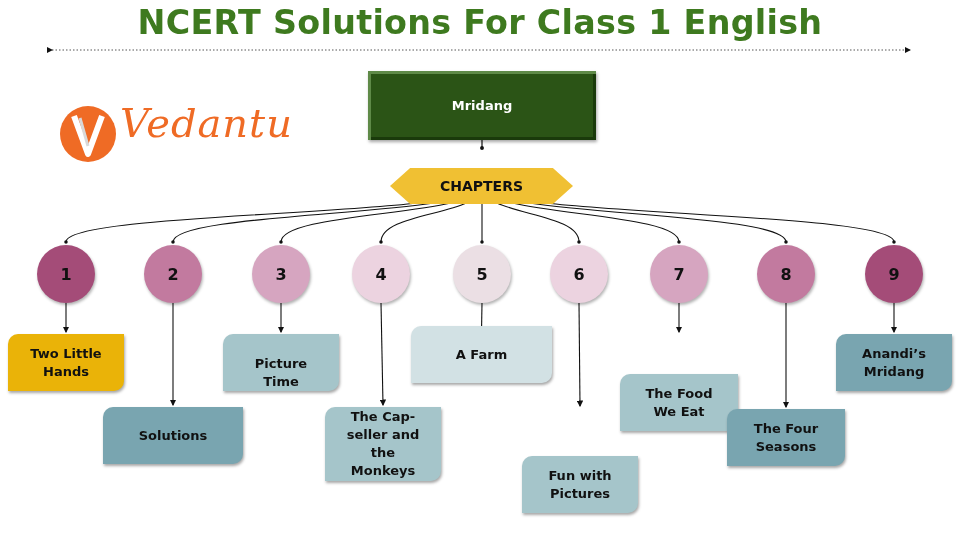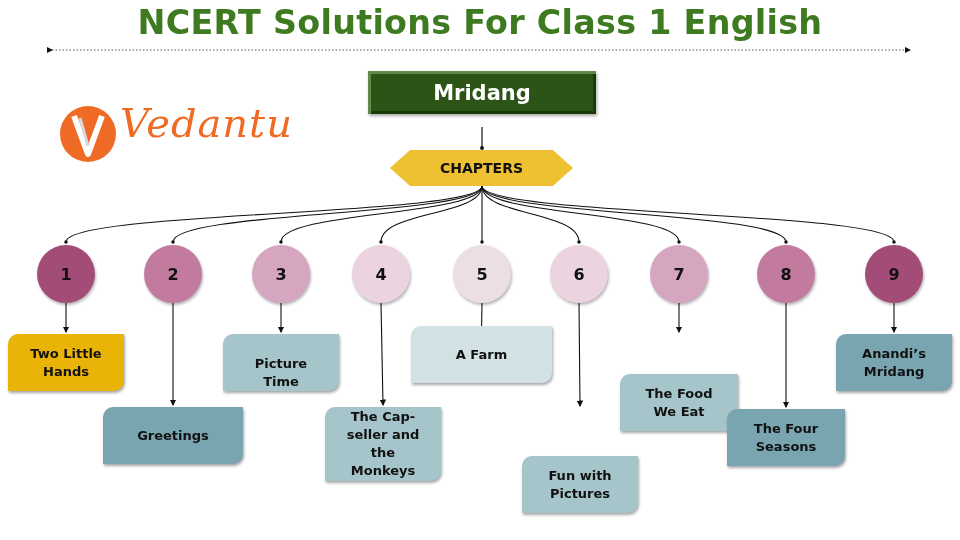--- a/index.html
+++ b/index.html
@@ -9,25 +9,25 @@
            font-family: "DejaVu Sans", sans-serif; font-weight: bold; font-size: 34px;
            color: #3e7a1f; letter-spacing: 0.3px; transform: scaleX(0.98); }
   svg.links { position: absolute; left: 0; top: 0; }
   .logo { position: absolute; left: 60px; top: 100px; width: 210px; height: 70px; }
   .logo-circle { position: absolute; left: 0; top: 6px; width: 56px; height: 56px; border-radius: 50%;
                  background: #ef6b25; }
   .logo-word { position: absolute; left: 60px; top: 0px; font-family: "DejaVu Serif", serif;
                font-style: italic; font-size: 40px; color: #ef6b25; letter-spacing: 1px; }
   .logo-tag { position: absolute; left: 64px; top: 52px; font-size: 10.5px; color: #444;
               letter-spacing: 1.2px; font-weight: bold; }
-  .root { position: absolute; left: 368px; top: 71px; width: 228px; height: 43px;
-          background: #2b5416; color: #fff; font-weight: bold; font-size: 21px;
+  .root { position: absolute; left: 368px; top: 71px; width: 228px; height: 69px;
+          background: #2b5416; color: #fff; font-weight: bold; font-size: 13px;
           display: flex; align-items: center; justify-content: center;
           box-shadow: inset 3px 3px 0 #5f8a48, inset -3px -3px 0 #1a3a0b, 1px 2px 3px rgba(0,0,0,0.35); }
-  .chapters { position: absolute; left: 390px; top: 150px; width: 183px; height: 36px;
+  .chapters { position: absolute; left: 390px; top: 168px; width: 183px; height: 36px;
               background: #f0c033; clip-path: polygon(11% 0, 89% 0, 100% 50%, 89% 100%, 11% 100%, 0 50%);
               display: flex; align-items: center; justify-content: center;
               font-weight: bold; font-size: 14px; color: #111; }
   .circle { position: absolute; width: 58px; height: 58px; border-radius: 50%;
             display: flex; align-items: center; justify-content: center;
             font-weight: bold; font-size: 16px; color: #111;
             box-shadow: 1px 2px 3px rgba(0,0,0,0.3); }
   .box { position: absolute; display: flex; align-items: center; justify-content: center;
          text-align: center; font-weight: bold; font-size: 13px; line-height: 18px; color: #111;
          border-radius: 10px 0 10px 0; box-shadow: 1px 2px 3px rgba(0,0,0,0.35); }
@@ -84,21 +84,21 @@
 <div class="root">Mridang</div>
 <div class="chapters">CHAPTERS</div>
 
 <div id="nodes">
     <div class="circle" style="left: 37px; top: 245px; background: rgb(164, 76, 120);">1</div>
     <div class="box" style="left: 8px; top: 334px; width: 116px; height: 57px; background: #eab308;">
       <span style="padding: 0px 18px;">Two Little Hands</span>
     </div>
     <div class="circle" style="left: 144px; top: 245px; background: rgb(194, 122, 159);">2</div>
     <div class="box" style="left: 103px; top: 407px; width: 140px; height: 57px; background: rgb(121, 165, 176);">
-      <span style="padding: 0px 18px;">Greetings</span>
+      <span style="padding: 0px 18px;">Solutions</span>
     </div>
     <div class="circle" style="left: 252px; top: 245px; background: rgb(214, 165, 192);">3</div>
     <div class="box" style="left: 223px; top: 334px; width: 116px; height: 57px; background: rgb(165, 197, 202); align-items: flex-end;">
       <span style="padding: 0px 18px;">Picture Time</span>
     </div>
     <div class="circle" style="left: 352px; top: 245px; background: rgb(236, 211, 224);">4</div>
     <div class="box" style="left: 325px; top: 407px; width: 116px; height: 74px; background: rgb(165, 197, 202);">
       <span style="padding: 0px 18px;">The Cap-seller and the Monkeys</span>
     </div>
     <div class="circle" style="left: 453px; top: 245px; background: rgb(235, 223, 228);">5</div>

